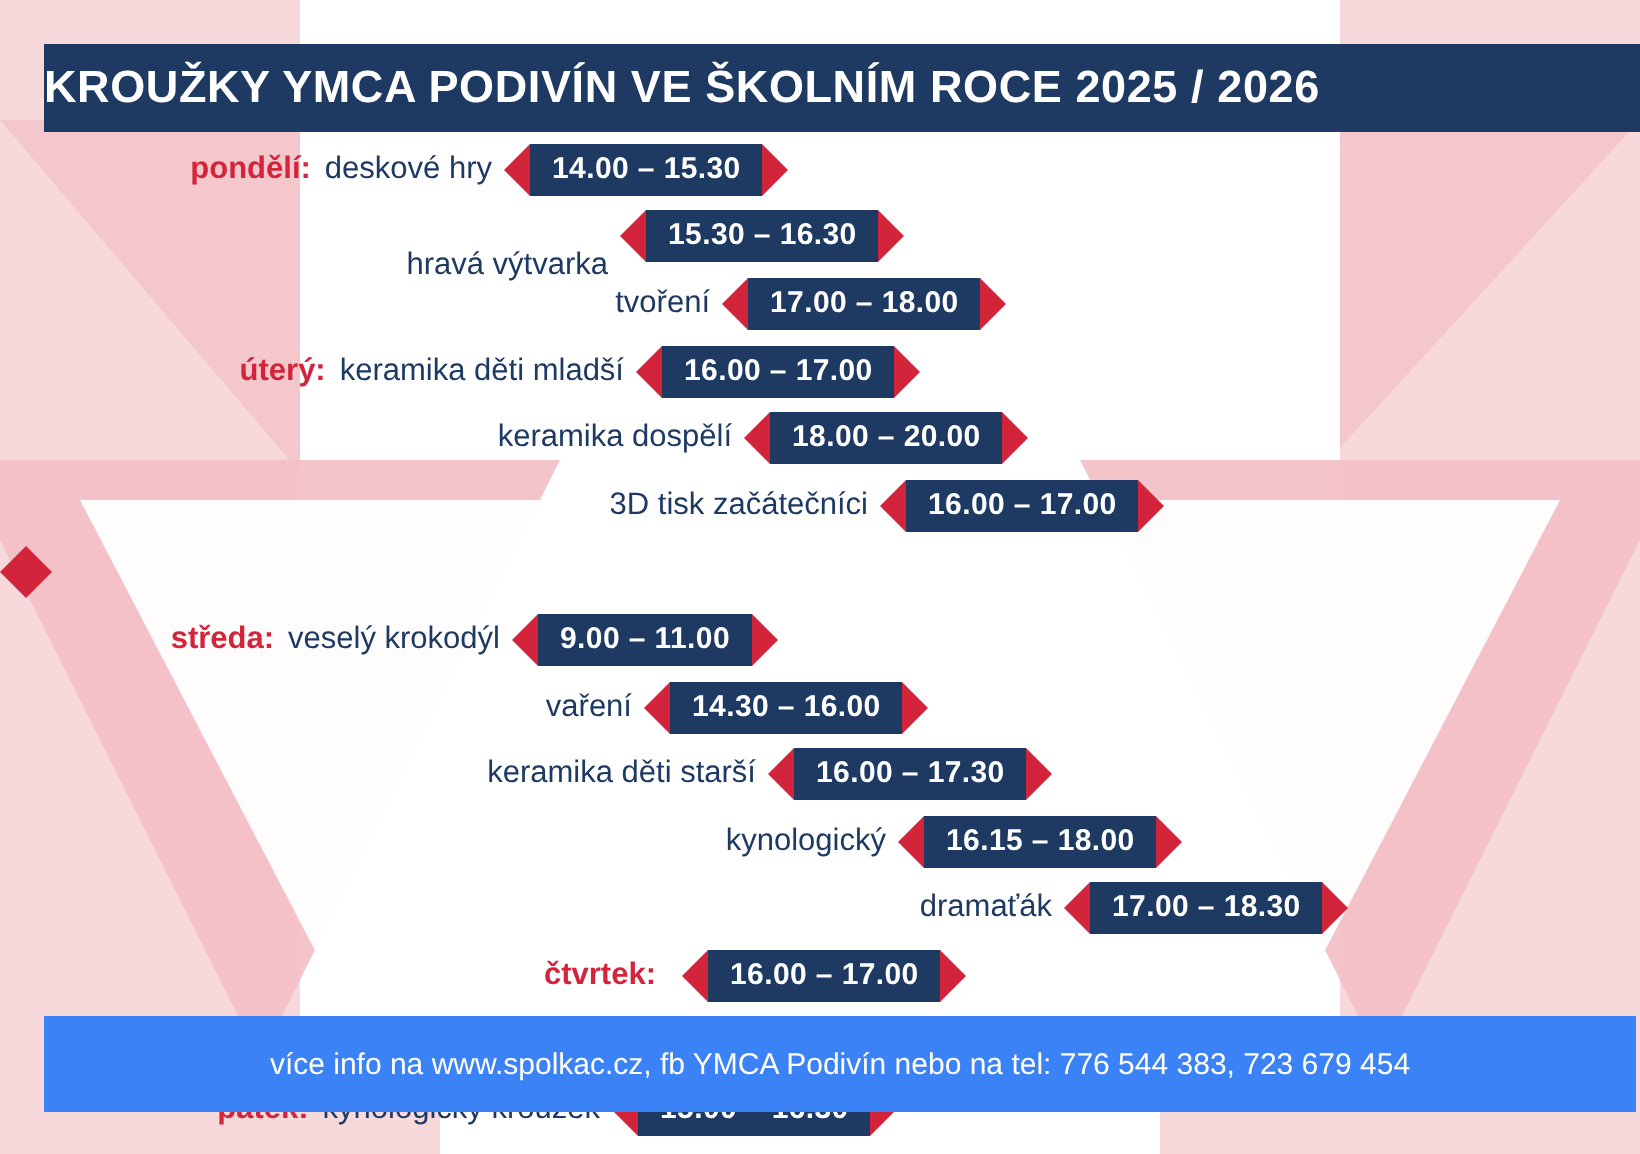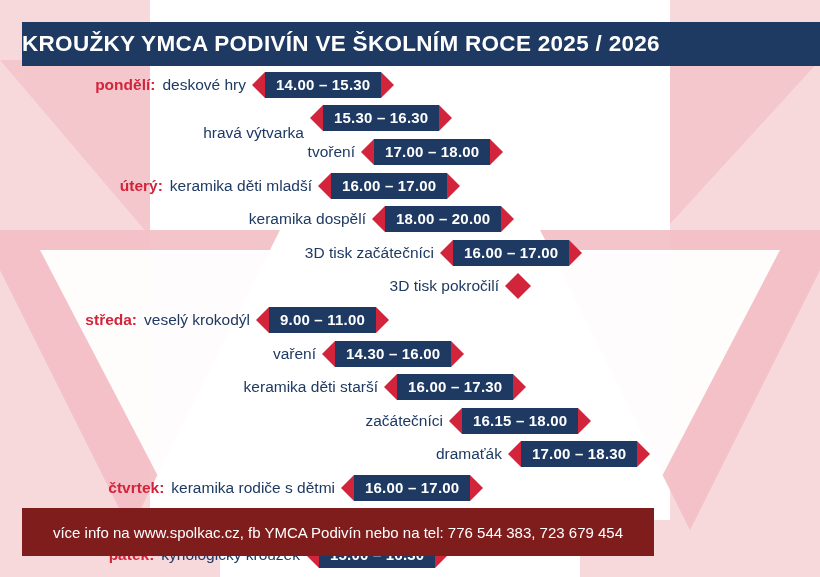--- a/index.html
+++ b/index.html
@@ -107,23 +107,23 @@
     font-weight: bold;
     letter-spacing: 0.3px;
     white-space: nowrap;
   }
 
   
   .footer-bar {
     position: absolute;
     left: 22px;
     top: 508px;
-    width: 632px;
+    width: 796px;
     height: 48px;
-    background: #7f1d1d;
+    background: #3b82f6;
     z-index: 3;
     display: flex;
     align-items: center;
     justify-content: center;
   }
   .footer-text {
     color: #ffffff;
     font-size: 15px;
     font-weight: 400;
     white-space: nowrap;
@@ -276,24 +276,20 @@
         <span class="day"></span>
         <span class="activity">3D tisk začátečníci</span>
       </div>
       <div class="time-wrap">
         <div class="arrow-left"></div>
         <div class="time-plate">16.00 – 17.00</div>
         <div class="arrow-right"></div>
       </div>
     </div>
     <div class="row">
-      <div class="row-labels" style="width: 505px;">
-        <span class="day"></span>
-        <span class="activity">3D tisk pokročilí</span>
-      </div>
       <div class="time-wrap">
         <div class="arrow-left"></div>
         <div class="arrow-right"></div>
       </div>
     </div>
     <div class="row">
       <div class="row-labels" style="width: 256px;">
         <span class="day">středa:</span>
         <span class="activity">veselý krokodýl</span>
       </div>
@@ -321,43 +317,42 @@
       </div>
       <div class="time-wrap">
         <div class="arrow-left"></div>
         <div class="time-plate">16.00 – 17.30</div>
         <div class="arrow-right"></div>
       </div>
     </div>
     <div class="row">
       <div class="row-labels" style="width: 449px;">
         <span class="day"></span>
-        <span class="activity">začátečníci</span>
+        <span class="activity">kynologický</span>
       </div>
       <div class="time-wrap">
         <div class="arrow-left"></div>
         <div class="time-plate">16.15 – 18.00</div>
         <div class="arrow-right"></div>
       </div>
     </div>
     <div class="row">
-      <div class="row-labels" style="width: 508px;">
+      <div class="row-labels" style="width: 508px; margin-left: 24px;">
         <span class="day"></span>
         <span class="activity">dramaťák</span>
       </div>
       <div class="time-wrap">
         <div class="arrow-left"></div>
         <div class="time-plate">17.00 – 18.30</div>
         <div class="arrow-right"></div>
       </div>
     </div>
     <div class="row">
       <div class="row-labels" style="width: 341px;">
         <span class="day">čtvrtek:</span>
-        <span class="activity">keramika rodiče s dětmi</span>
       </div>
       <div class="time-wrap">
         <div class="arrow-left"></div>
         <div class="time-plate">16.00 – 17.00</div>
         <div class="arrow-right"></div>
       </div>
     </div>
     <div class="row">
       <div class="row-labels" style="width: 394px;">
         <span class="day"></span>

